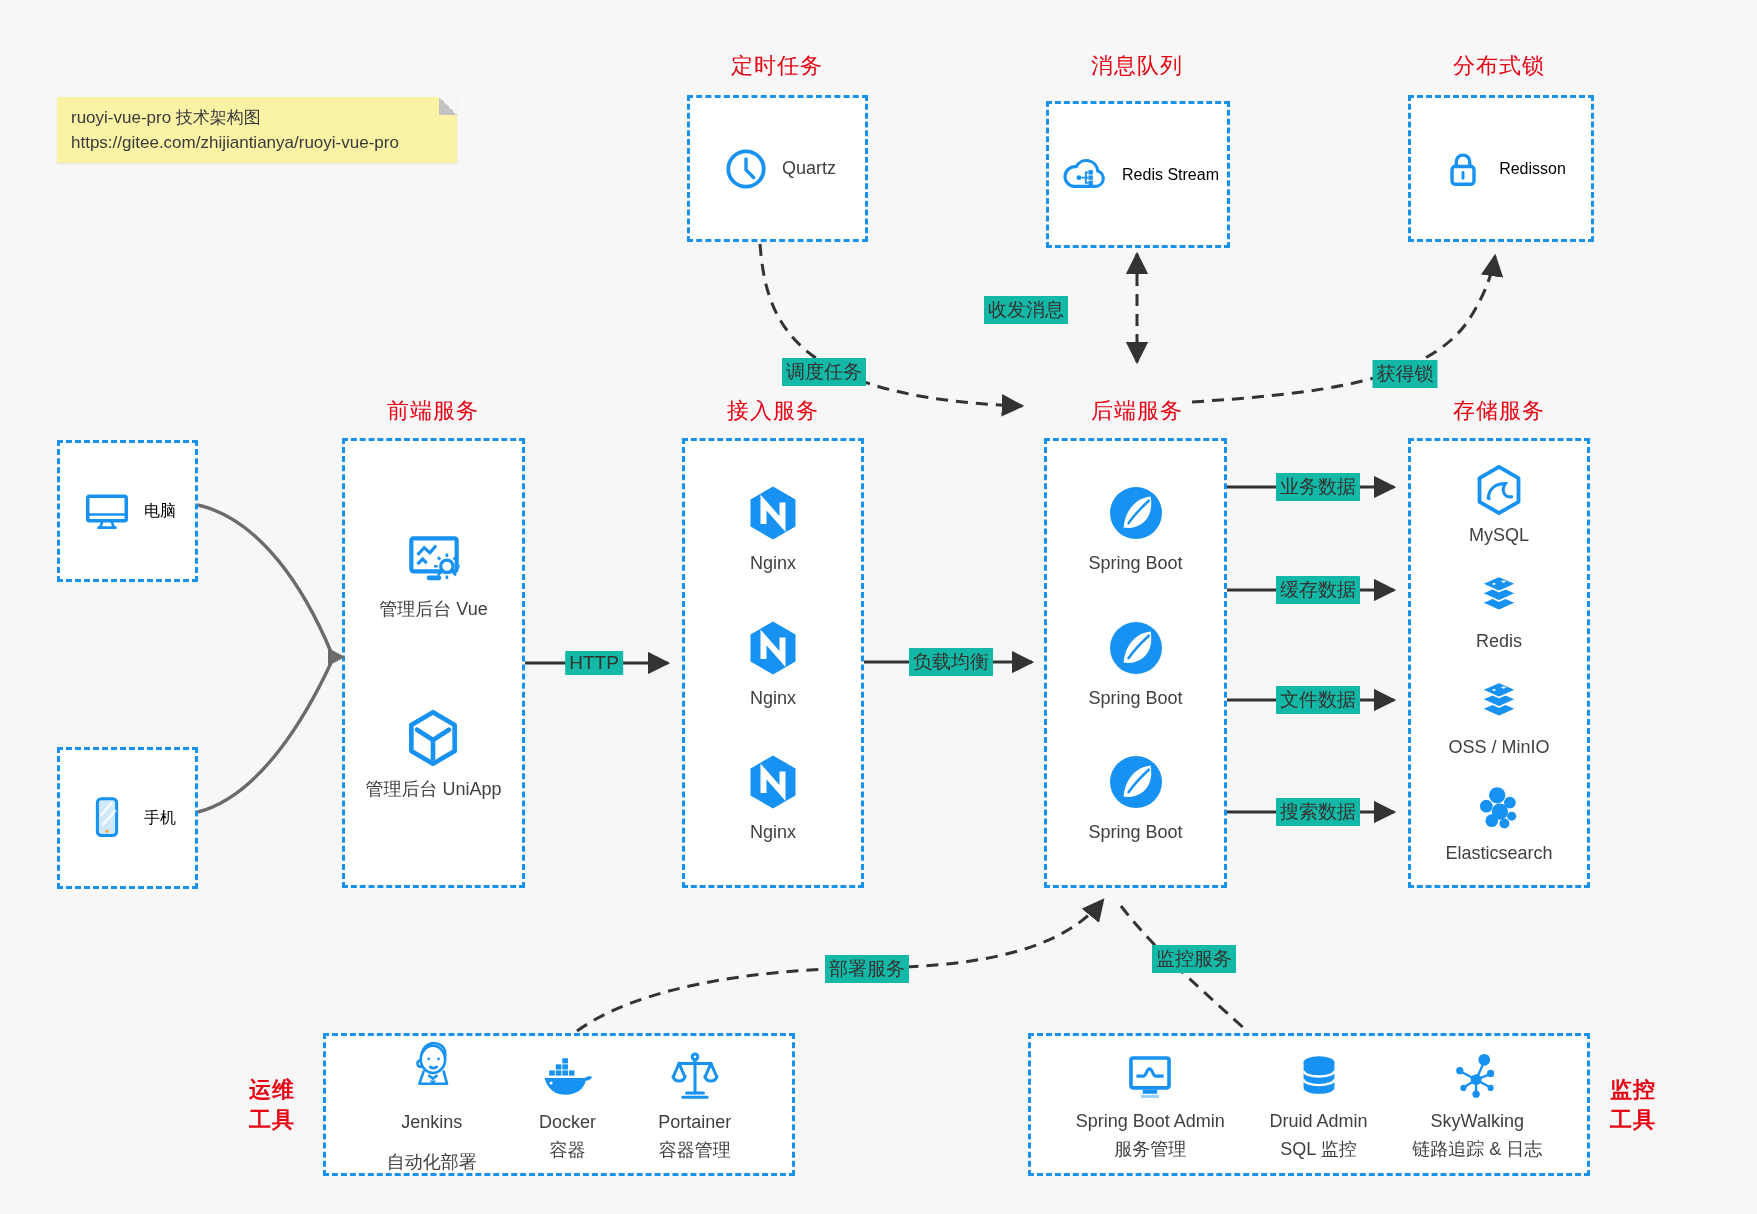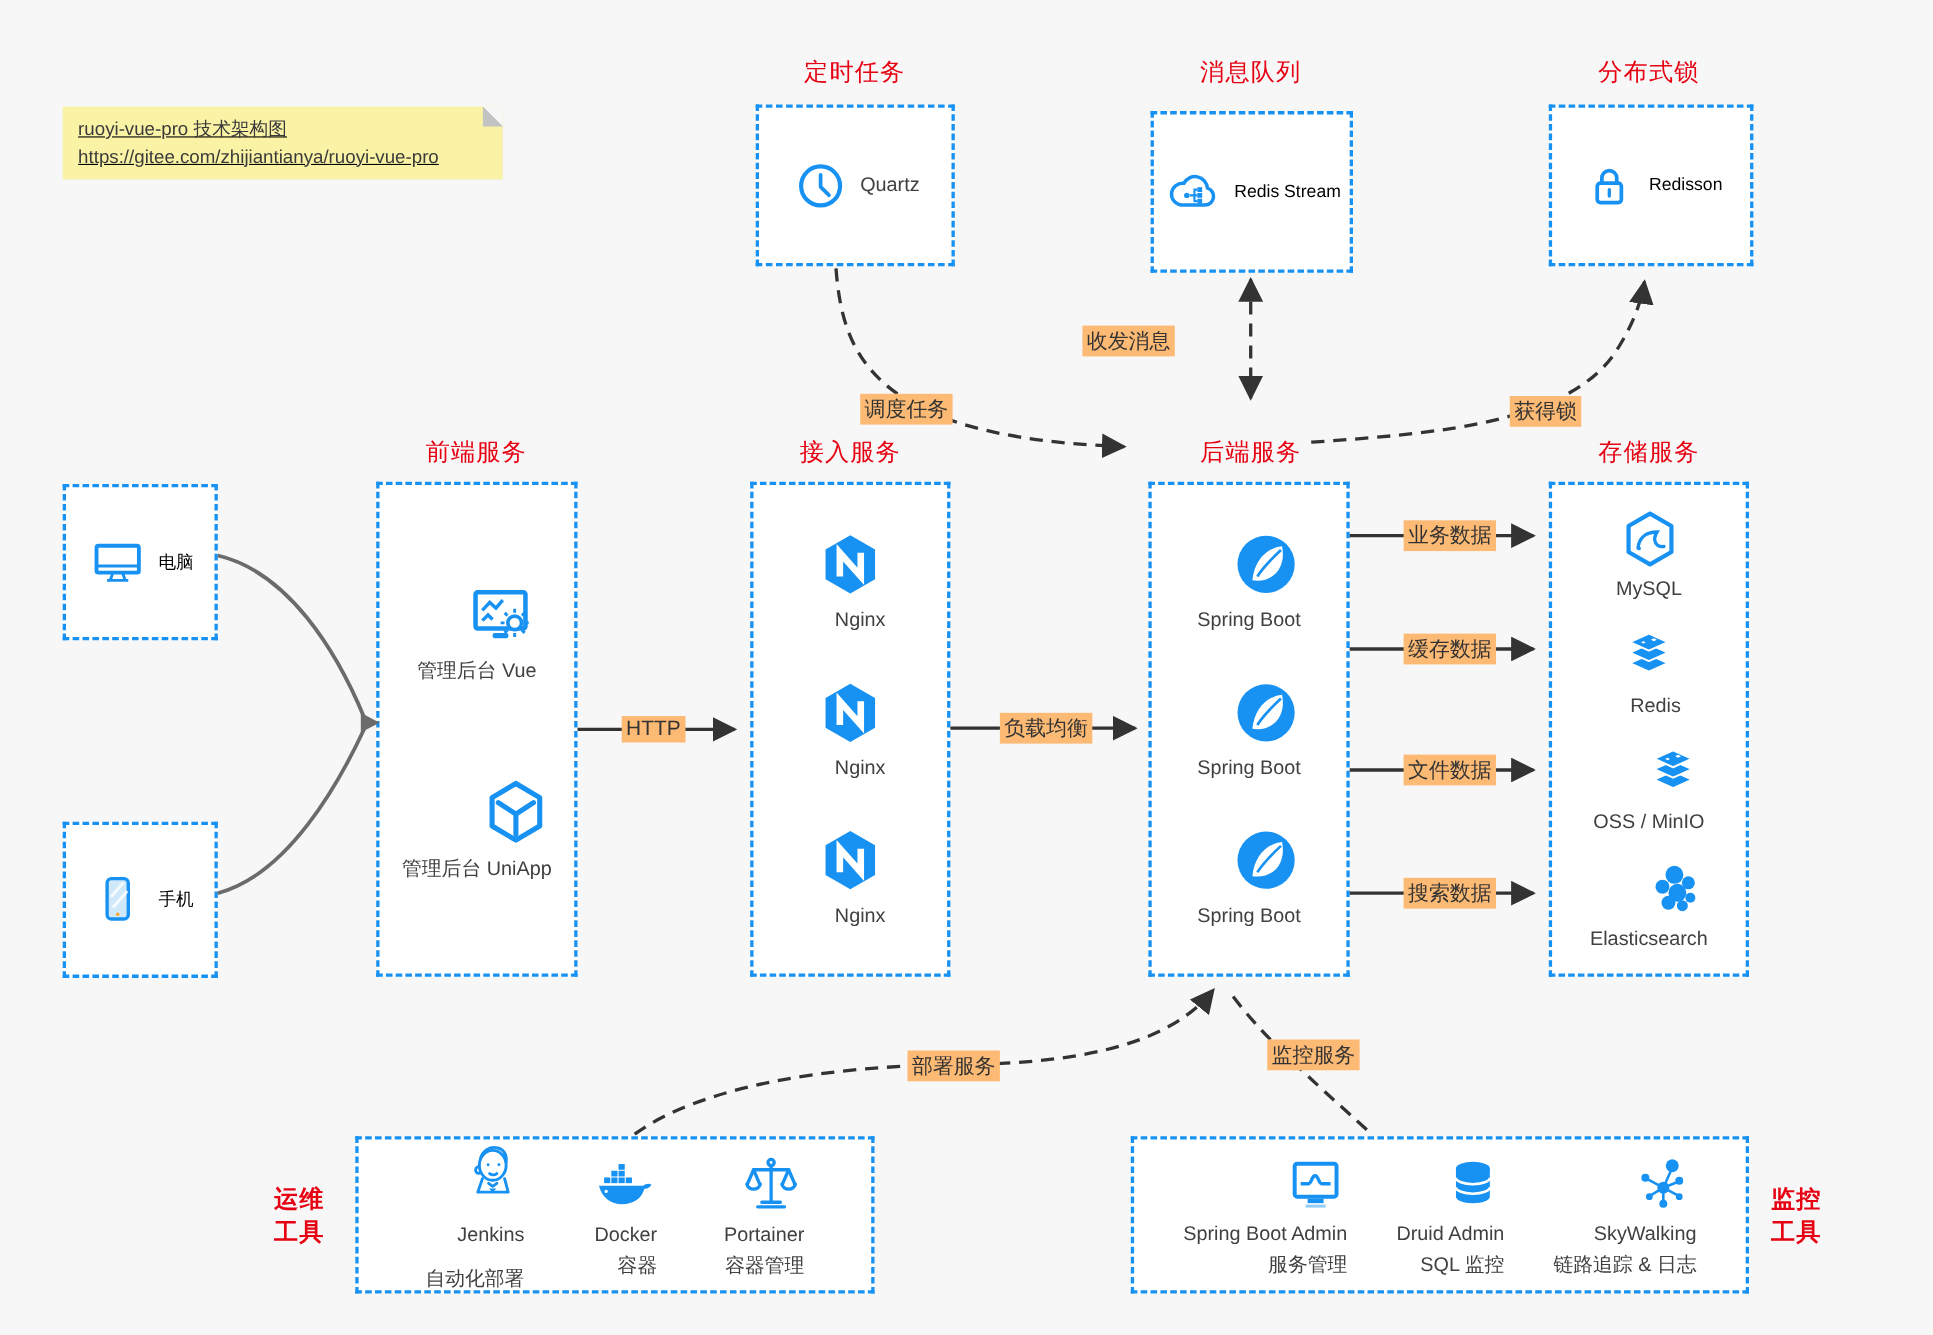--- a/index.html
+++ b/index.html
@@ -12,38 +12,38 @@
   *{box-sizing:border-box;margin:0;padding:0}
   body{background:var(--bg);font-family:"Liberation Sans","DejaVu Sans",sans-serif;}
   .canvas{position:relative;width:1757px;height:1214px;background:var(--bg);overflow:hidden;}
 
   
   .box{position:absolute;border:3px dashed var(--accent);background:#fff;z-index:2;display:flex;}
   .vcol{flex-direction:column;justify-content:space-evenly;align-items:center;}
   .hrow{flex-direction:row;justify-content:space-evenly;align-items:center;}
   .center{flex-direction:row;justify-content:center;align-items:center;gap:9px;}
 
-  .item{display:flex;flex-direction:column;align-items:flex-end;gap:7px;}
+  .item{display:flex;flex-direction:column;align-items:center;gap:7px;}
   .item .label{font-size:18px;color:var(--ink);white-space:nowrap;text-align:center;line-height:1.3;}
   .icon{display:inline-flex;color:var(--accent);}
   .icon svg{display:block;}
 
   .col-title{position:absolute;transform:translate(-50%,-50%);color:var(--red);
     font-size:22px;font-weight:normal;white-space:nowrap;z-index:4;letter-spacing:1px;}
   .side-label{position:absolute;transform:translate(-50%,-50%);color:var(--red);
     font-size:22px;font-weight:bold;text-align:center;line-height:1.35;z-index:4;letter-spacing:1px;}
 
-  .edge-label{position:absolute;transform:translate(-50%,-50%);background:#fdba74;
+  .edge-label{position:absolute;transform:translate(-50%,-50%);background:#14b8a6;
     padding:1px 4px;font-size:19px;color:#333;white-space:nowrap;z-index:4;}
 
   .wires{position:absolute;left:0;top:0;z-index:3;pointer-events:none;}
 
   
   .note{position:absolute;left:57px;top:97px;width:400px;height:66px;background:#faf3a6;
-    padding:9px 14px;z-index:2;box-shadow:0 1px 2px rgba(0,0,0,.08);text-decoration:underline;}
+    padding:9px 14px;z-index:2;box-shadow:0 1px 2px rgba(0,0,0,.08);}
   .note .line{font-size:17px;color:#3a3a3a;line-height:1.45;white-space:nowrap;}
   .note .fold{position:absolute;top:0;right:0;width:18px;height:18px;
     background:linear-gradient(to bottom left,var(--bg) 0 50%,#c3c3c3 50% 100%);}
 </style>
 </head>
 <body>
 
 <div class="canvas">
 
   <svg class="wires" width="1757" height="1214">

